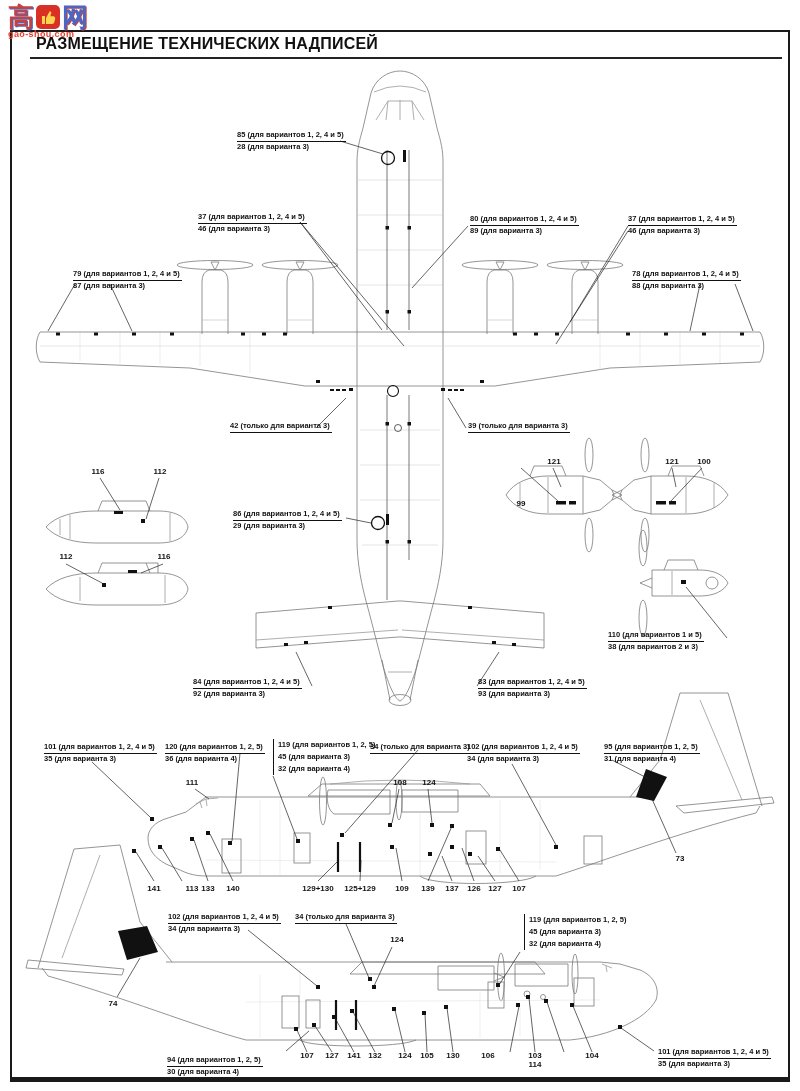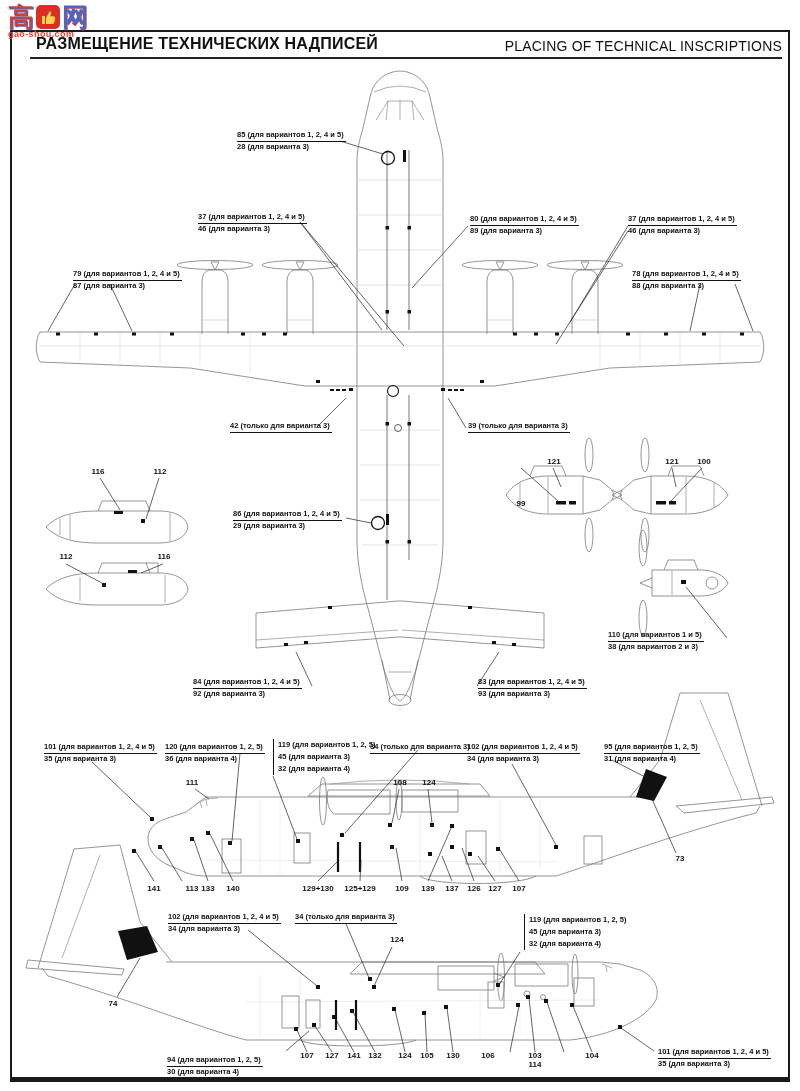--- a/index.html
+++ b/index.html
@@ -42,21 +42,20 @@
             <rect width="24" height="24" rx="5" fill="#d93025"></rect>
             <path d="M6 11h3v8H6z M10 19h6.2c1 0 1.9-.7 2.1-1.7l.9-3.6c.3-1.2-.7-2.4-2-2.4h-2.9l.9-2.9c.3-1-.4-2-1.5-2.1L10 13z" fill="#ffd24d"></path>
           </svg>
       </span>
       <span class="wm-ch" style="color:#3a5bbf;text-shadow:1px 1px 0 #c03333;">网</span>
     </div>
     <div class="wm-site">gao-shou.com</div>
   </div>
 
   <div class="title-ru">РАЗМЕЩЕНИЕ ТЕХНИЧЕСКИХ НАДПИСЕЙ</div>
-  <div class="title-en">PLACING OF TECHNICAL INSCRIPTIONS</div>
 
   <svg class="abs" style="left:0;top:0;" width="800" height="1091" viewBox="0 0 800 1091">
 
     <g fill="none" stroke="#7a7a7a" stroke-width="0.8">
 
       <path d="M400,71 C388,71 375,79 371,93 L363,128 C359,142 357,150 357,162 L357,540 C357,562 361,584 369,612 L383,666 C389,686 395,699 400,701 C405,699 411,686 417,666 L431,612 C439,584 443,562 443,540 L443,162 C443,150 441,142 437,128 L429,93 C425,79 412,71 400,71 Z"></path>
       <path d="M374,92 Q400,80 426,92" stroke="#999"></path>
       <path d="M376,120 L388,101 L412,101 L424,120" stroke="#999"></path>
       <path d="M388,101 L386,120 M400,100 L400,120 M412,101 L414,120" stroke="#999"></path>
 

